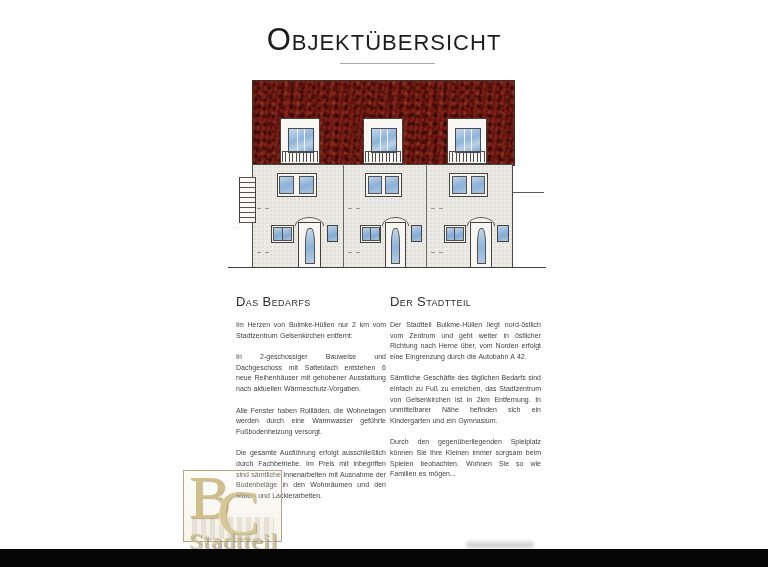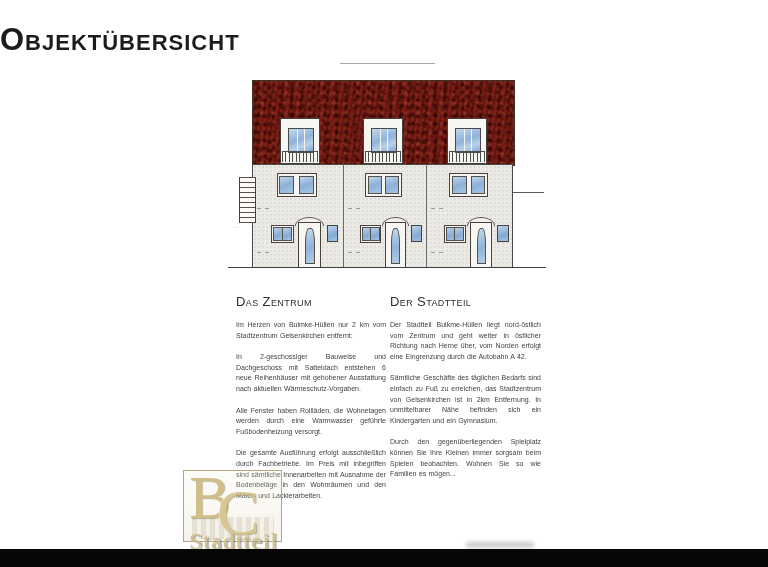--- a/index.html
+++ b/index.html
@@ -5,22 +5,23 @@
   html,body{margin:0;padding:0;}
   body{
     width:768px;height:567px;position:relative;overflow:hidden;
     background:#ffffff;
     font-family:"Liberation Sans", sans-serif;
     -webkit-font-smoothing:antialiased;
   }
   
   .page-title{
     position:absolute;top:22px;left:0;right:0;
+    text-align:center;
     font-variant:small-caps;
-    font-size:31px;font-weight:700;letter-spacing:1px;
+    font-size:31px;font-weight:400;letter-spacing:1px;
     color:#1c1c1c;margin:0;
   }
   .title-rule{
     position:absolute;top:63px;left:340px;width:95px;height:1px;
     background:#a9a9a9;
   }
   
   .drawing{position:absolute;left:228px;top:75px;width:318px;height:210px;}
   .roof{
     position:absolute;left:24px;top:5px;width:261px;height:84px;
@@ -241,21 +242,21 @@
     <div class="facade-dash dash-low"></div>
   </div>
 
   <div class="trellis"></div>
   <div class="right-stub"></div>
   <div class="margin-scribble">···</div>
   <div class="ground-line"></div>
 </div>
 
 <div class="col col-left">
-  <h2>Das Zentrum</h2>
+  <h2>Das Bedarfs</h2>
   <p>Im Herzen von Bulmke-Hüllen nur 2 km vom Stadtzentrum Gelsenkirchen entfernt:</p>
   <p>In 2-geschossiger Bauweise und Dachgeschoss mit Satteldach entstehen 6 neue Reihenhäuser mit gehobener Ausstattung nach aktuellen Wärmeschutz-Vorgaben.</p>
   <p>Alle Fenster haben Rollläden, die Wohnetagen werden durch eine Warmwasser geführte Fußbodenheizung versorgt.</p>
   <p>Die gesamte Ausführung erfolgt ausschließlich durch Fachbetriebe. Im Preis mit inbegriffen sind sämtliche Innenarbeiten mit Ausnahme der Bodenbeläge in den Wohnräumen und den Maler- und Lackierarbeiten.</p>
 </div>
 
 <div class="col col-right">
   <h2>Der Stadtteil</h2>
   <p>Der Stadtteil Bulkme-Hüllen liegt nord-östlich vom Zentrum und geht weiter in östlicher Richtung nach Herne über, vom Norden erfolgt eine Eingrenzung durch die Autobahn A 42.</p>
   <p>Sämtliche Geschäfte des täglichen Bedarfs sind einfach zu Fuß zu erreichen, das Stadtzentrum von Gelsenkirchen ist in 2km Entfernung. In unmittelbarer Nähe befinden sich ein Kindergarten und ein Gymnasium.</p>

